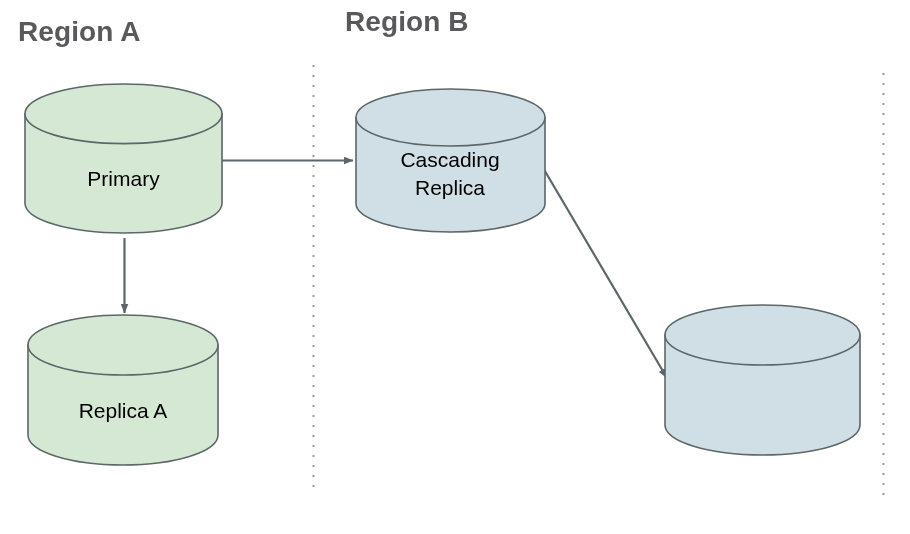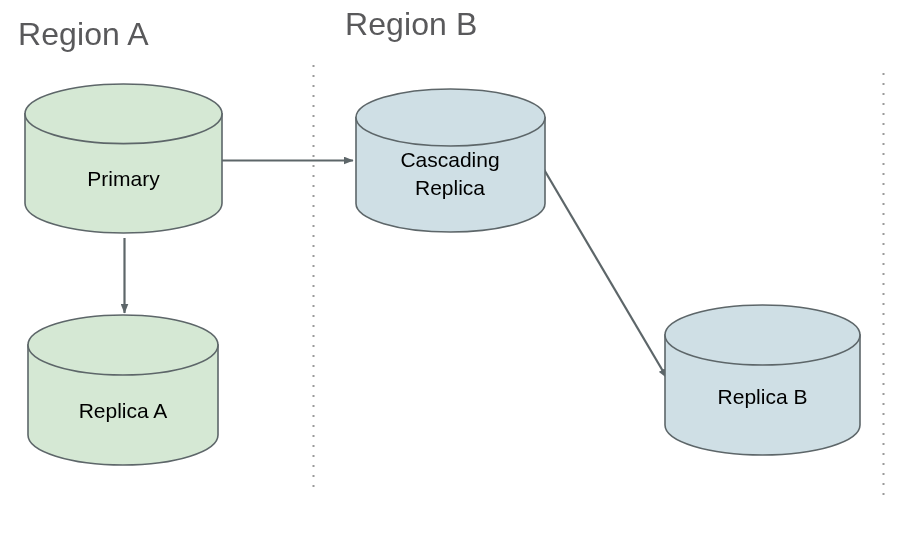--- a/index.html
+++ b/index.html
@@ -20,22 +20,22 @@
   #diagram-svg {
     position: absolute;
     left: 0;
     top: 0;
     width: 910px;
     height: 534px;
   }
   .region-label {
     position: absolute;
     font-family: "Liberation Sans", sans-serif;
-    font-size: 32px;
-    font-weight: normal;
+    font-size: 28px;
+    font-weight: bold;
     color: #59595b;
     white-space: nowrap;
     letter-spacing: 0.1px;
   }
   .node-label {
     position: absolute;
     font-family: "Liberation Sans", sans-serif;
     font-size: 21px;
     font-weight: normal;
     color: #000000;
@@ -107,15 +107,14 @@
 
   </svg>
 
   <div class="region-label" style="left:18px; top:16px;">Region A</div>
   <div class="region-label" style="left:345px; top:6px;">Region B</div>
 
   <div class="node-label" style="left:28px; top:397px; width:190px;">Replica A</div>
   <div class="node-label" style="left:25px; top:165px; width:197px;">Primary</div>
   <div class="node-label" style="left:356px; top:146px; width:188px;">Cascading
 Replica</div>
-  <div class="node-label" style="left:665px; top:383px; width:195px;">Replica B</div>
 
 </div>
 
 </body></html>

